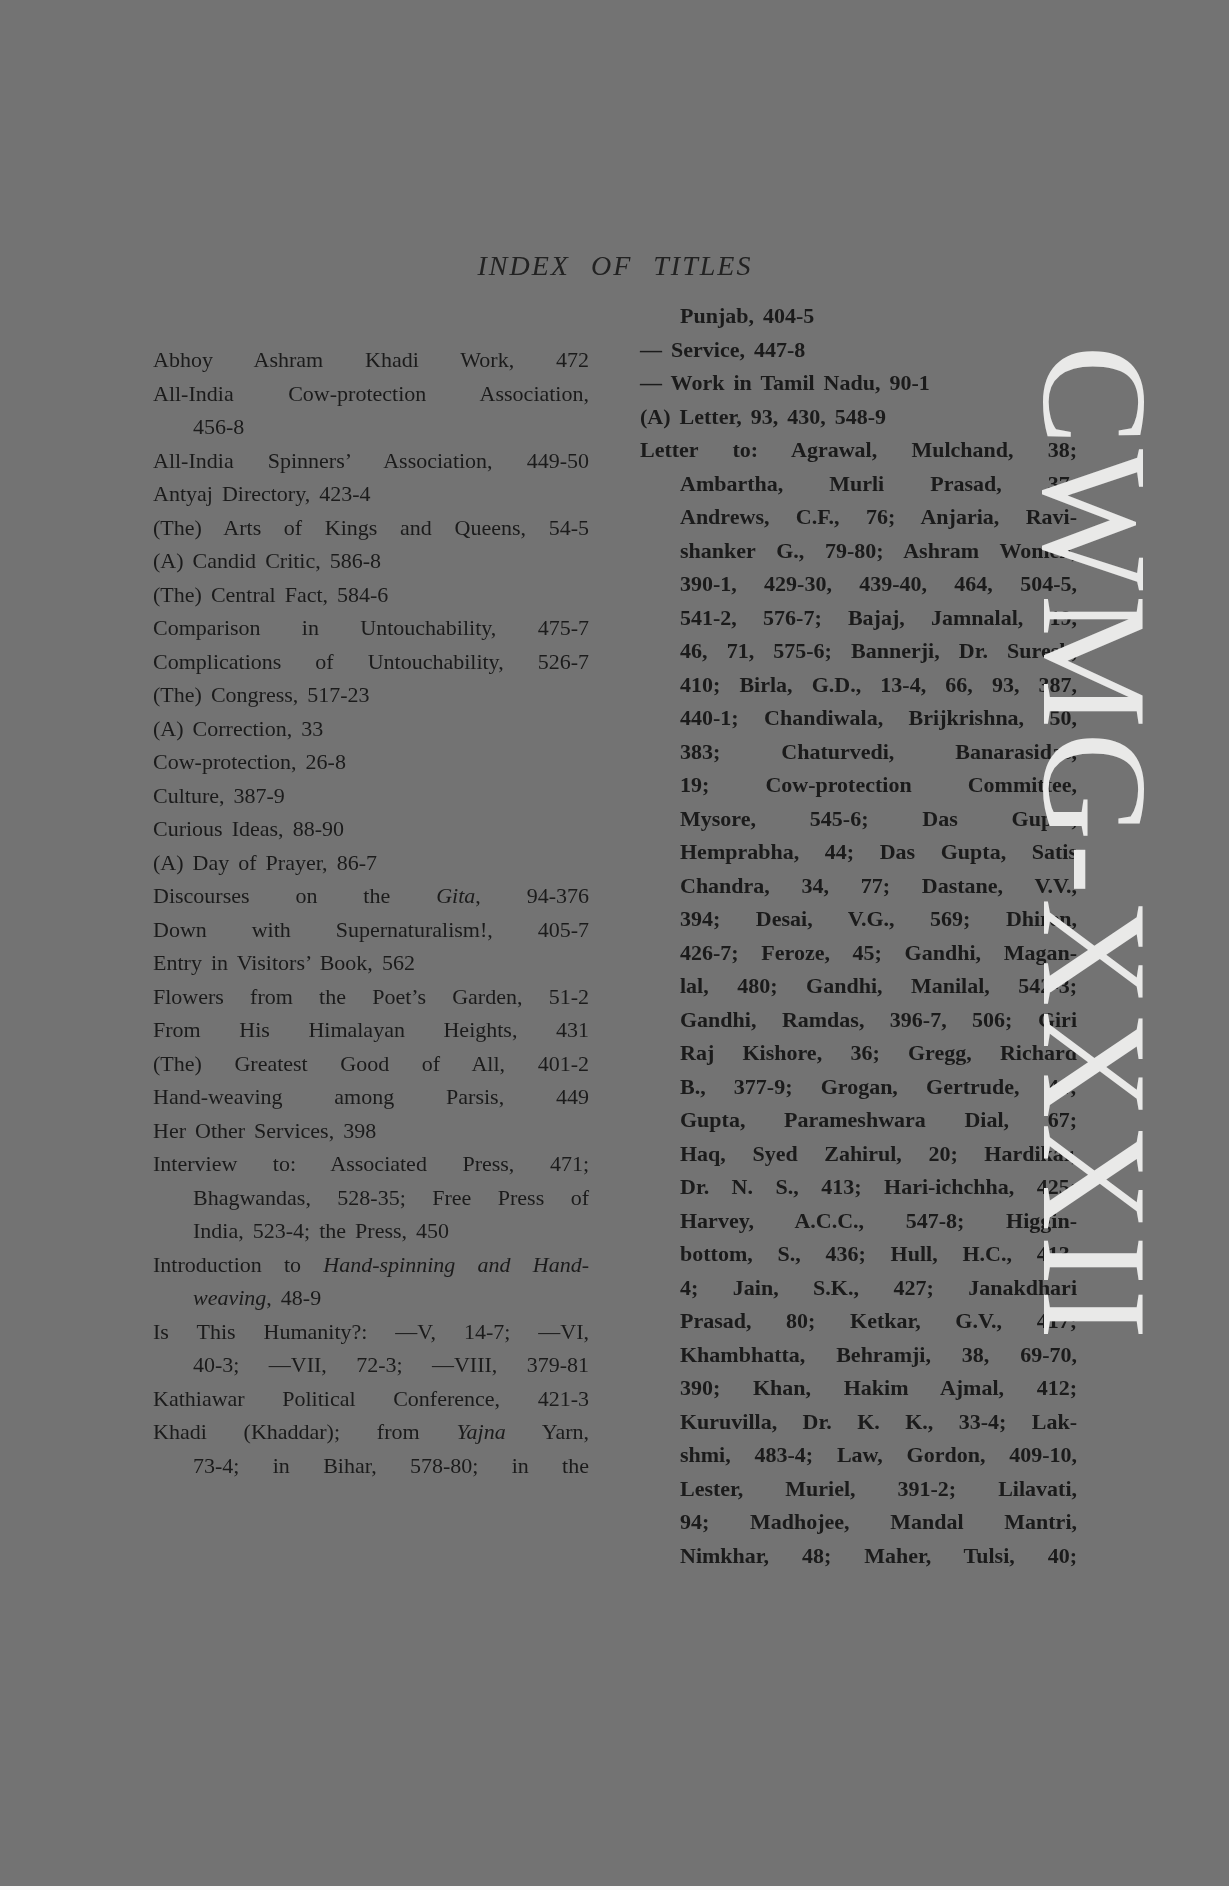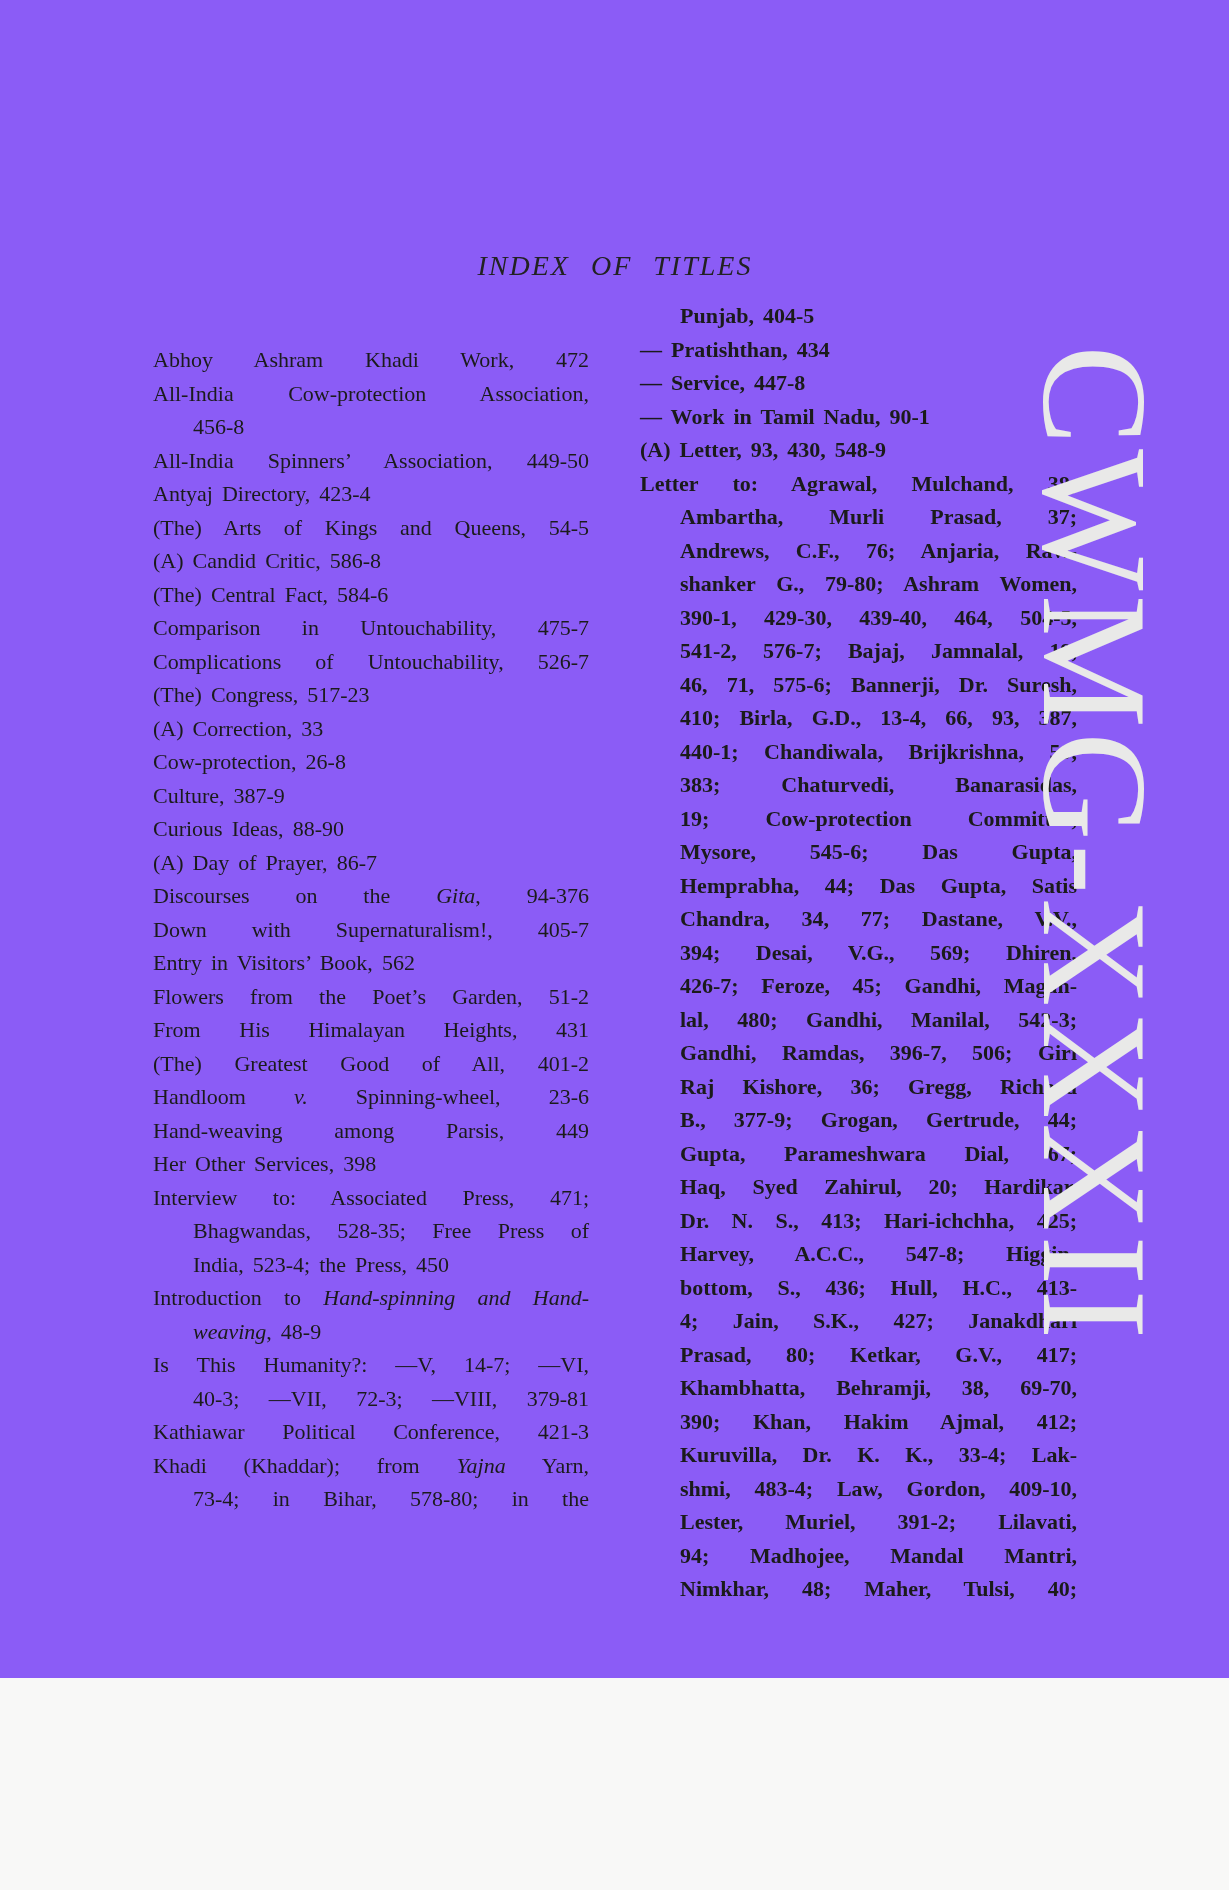--- a/index.html
+++ b/index.html
@@ -1,19 +1,19 @@
 <!DOCTYPE html>
 <html><head>
 <meta charset="utf-8">
 <style>
   html,body { margin:0; padding:0; background:#f8f8f7; }
   .page {
     position:relative;
-    width:1229px; height:1678px;
-    background:#8b5cf6;
+    width:1229px; height:1886px;
+    background:#737373;
     font-family:"Liberation Serif", serif;
     color:#1b1b1b;
     overflow:hidden;
   }
   .title {
     position:absolute;
     left:153px; top:250px; width:924px;
     margin:0;
     text-align:center;
     font-style:italic;
@@ -69,37 +69,35 @@
       <div class="line"><span>Cow-protection, 26-8</span></div>
       <div class="line"><span>Culture, 387-9</span></div>
       <div class="line"><span>Curious Ideas, 88-90</span></div>
       <div class="line"><span>(A) Day of Prayer, 86-7</span></div>
       <div class="line j"><span>Discourses on the </span><i>Gita</i><span>, 94-376</span></div>
       <div class="line j"><span>Down with Supernaturalism!, 405-7</span></div>
       <div class="line"><span>Entry in Visitors’ Book, 562</span></div>
       <div class="line j"><span>Flowers from the Poet’s Garden, 51-2</span></div>
       <div class="line j"><span>From His Himalayan Heights, 431</span></div>
       <div class="line j"><span>(The) Greatest Good of All, 401-2</span></div>
-      <div class="line j"><span>Handloom </span><i>v.</i><span> Spinning-wheel, 23-6</span></div>
       <div class="line j"><span>Hand-weaving among Parsis, 449</span></div>
       <div class="line"><span>Her Other Services, 398</span></div>
       <div class="line j"><span>Interview to: Associated Press, 471;</span></div>
       <div class="line ind j"><span>Bhagwandas, 528-35; Free Press of</span></div>
       <div class="line ind"><span>India, 523-4; the Press, 450</span></div>
       <div class="line j"><span>Introduction to </span><i>Hand-spinning and Hand-</i></div>
       <div class="line ind"><i>weaving</i><span>, 48-9</span></div>
       <div class="line j"><span>Is This Humanity?: —V, 14-7; —VI,</span></div>
       <div class="line ind j"><span>40-3; —VII, 72-3; —VIII, 379-81</span></div>
       <div class="line j"><span>Kathiawar Political Conference, 421-3</span></div>
       <div class="line j"><span>Khadi (Khaddar); from </span><i>Yajna</i><span> Yarn,</span></div>
       <div class="line ind j"><span>73-4; in Bihar, 578-80; in the</span></div>
     </div>
   <div class="col col-right" id="col-right">
       <div class="line ind"><span>Punjab, 404-5</span></div>
-      <div class="line"><span>— Pratishthan, 434</span></div>
       <div class="line"><span>— Service, 447-8</span></div>
       <div class="line"><span>— Work in Tamil Nadu, 90-1</span></div>
       <div class="line"><span>(A) Letter, 93, 430, 548-9</span></div>
       <div class="line j"><span>Letter to: Agrawal, Mulchand, 38;</span></div>
       <div class="line ind j"><span>Ambartha, Murli Prasad, 37;</span></div>
       <div class="line ind j"><span>Andrews, C.F., 76; Anjaria, Ravi-</span></div>
       <div class="line ind j"><span>shanker G., 79-80; Ashram Women,</span></div>
       <div class="line ind j"><span>390-1, 429-30, 439-40, 464, 504-5,</span></div>
       <div class="line ind j"><span>541-2, 576-7; Bajaj, Jamnalal, 19,</span></div>
       <div class="line ind j"><span>46, 71, 575-6; Bannerji, Dr. Suresh,</span></div>

